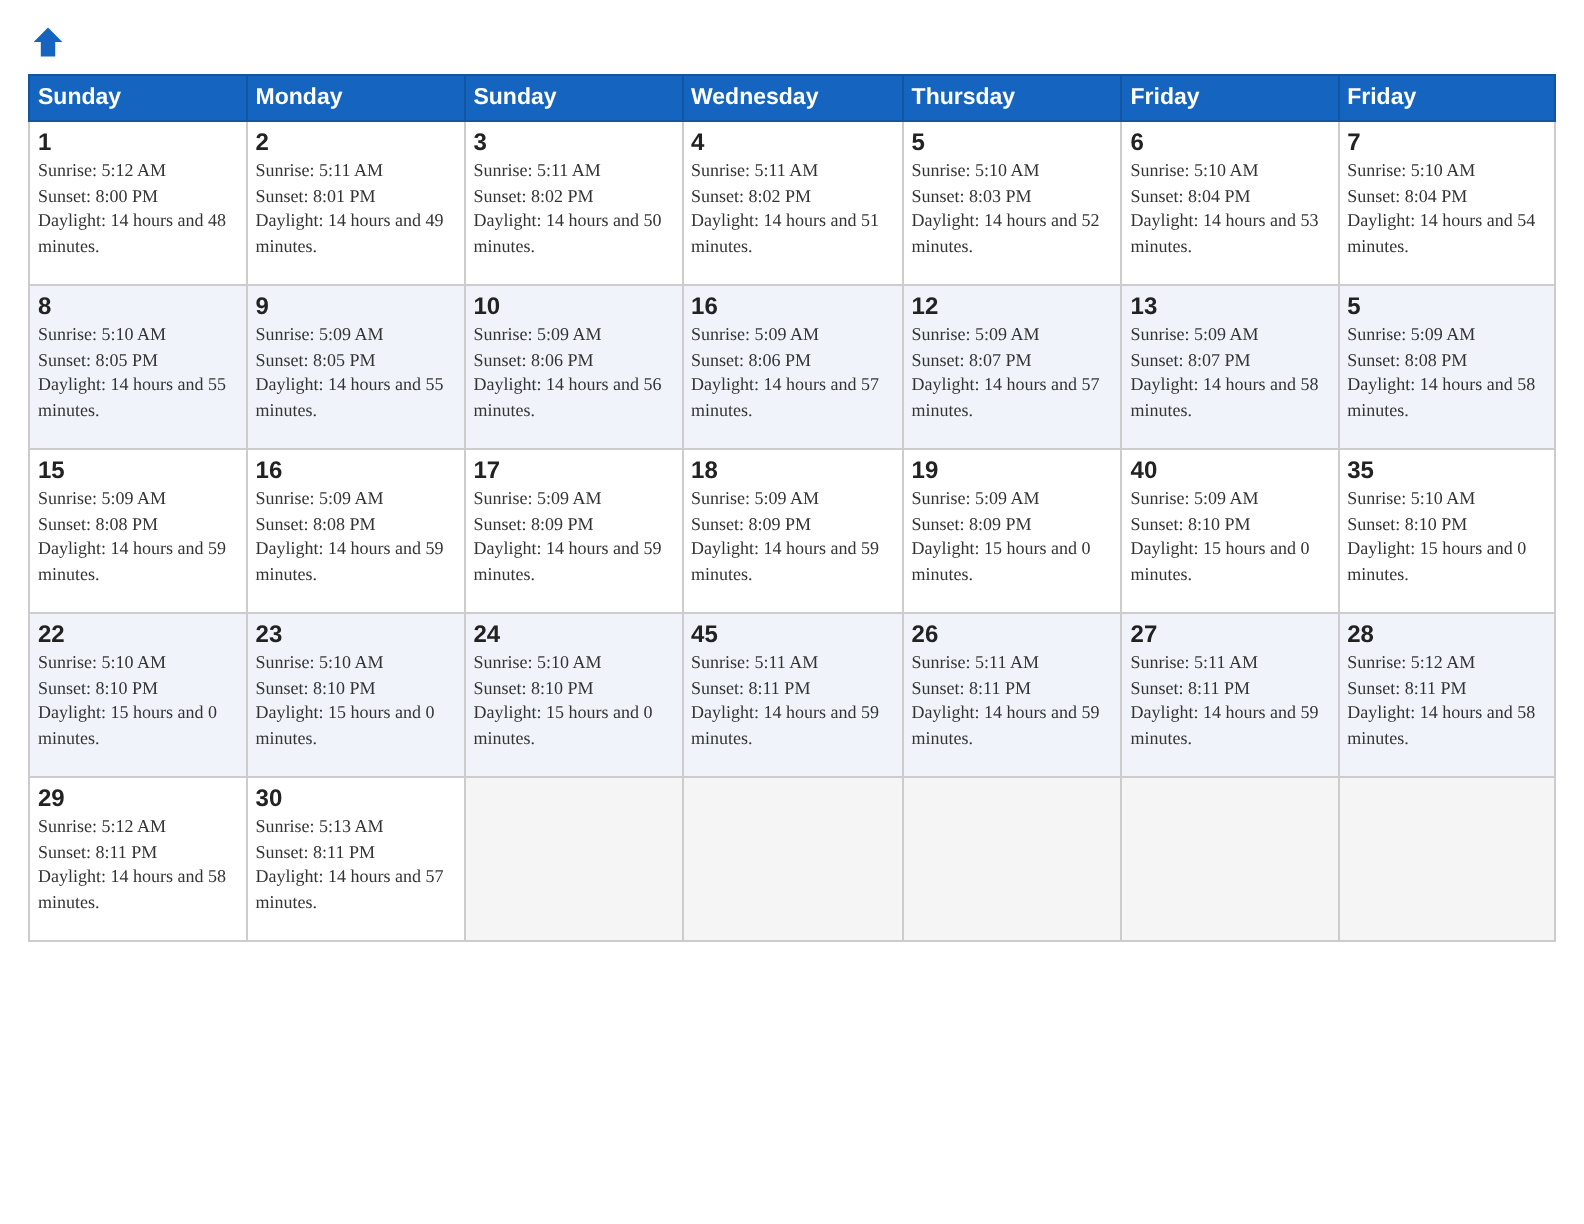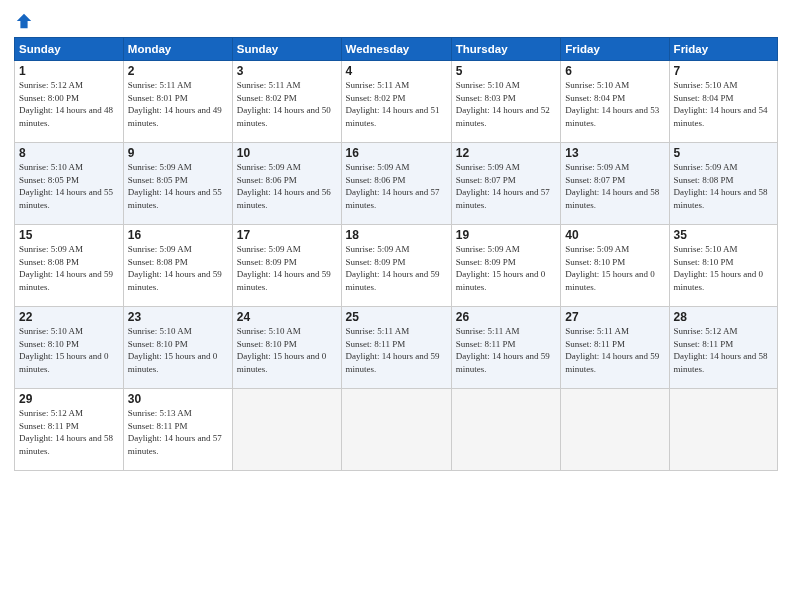--- a/index.html
+++ b/index.html
@@ -234,21 +234,21 @@
       </td>
           <td>
         <span class="day-num">23</span>
         <span class="day-info">Sunrise: 5:10 AM<br>Sunset: 8:10 PM<br>Daylight: 15 hours and 0 minutes.</span>
       </td>
           <td>
         <span class="day-num">24</span>
         <span class="day-info">Sunrise: 5:10 AM<br>Sunset: 8:10 PM<br>Daylight: 15 hours and 0 minutes.</span>
       </td>
           <td>
-        <span class="day-num">25</span>
+        <span class="day-num">45</span>
         <span class="day-info">Sunrise: 5:11 AM<br>Sunset: 8:11 PM<br>Daylight: 14 hours and 59 minutes.</span>
       </td>
           <td>
         <span class="day-num">26</span>
         <span class="day-info">Sunrise: 5:11 AM<br>Sunset: 8:11 PM<br>Daylight: 14 hours and 59 minutes.</span>
       </td>
           <td>
         <span class="day-num">27</span>
         <span class="day-info">Sunrise: 5:11 AM<br>Sunset: 8:11 PM<br>Daylight: 14 hours and 59 minutes.</span>
       </td>

